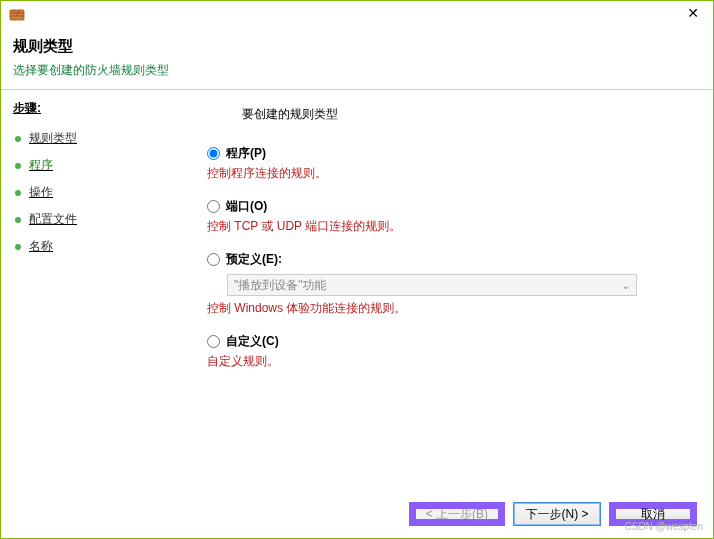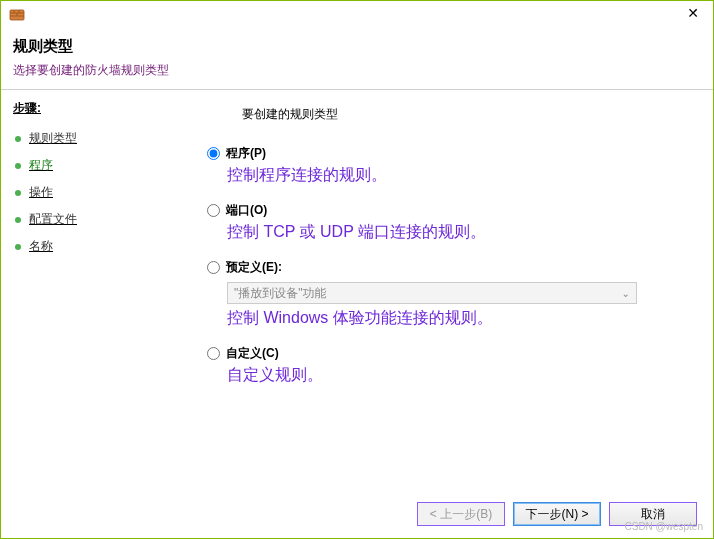--- a/index.html
+++ b/index.html
@@ -34,21 +34,21 @@
       font-family: Arial, sans-serif;
     }
     .header {
       padding: 8px 12px 10px 12px;
     }
     .header h1 {
       font-size: 15px; font-weight: bold; color: #000;
       margin-bottom: 6px;
     }
     .header .subtitle {
-      font-size: 12px; color: #701a75;
+      font-size: 12px; color: #15803d;
     }
     .divider {
       border: none;
       border-top: 1px solid #d0d0d0;
       margin: 0;
     }
     .body {
       display: flex;
       height: 420px;
     }
@@ -99,24 +99,23 @@
       gap: 6px;
     }
     .radio-line input[type=radio] {
       margin: 0;
     }
     .radio-label {
       font-weight: bold;
       font-size: 12px;
     }
     .radio-desc {
-      margin-left: 20px;
       margin-top: 3px;
-      font-size: 16px;
-      color: #6d28d9;
+      font-size: 12px;
+      color: #b91c1c;
     }
     .dropdown {
       margin: 6px 0 4px 20px;
       width: 410px;
       height: 22px;
       border: 1px solid #ccc;
       background: #f4f4f4;
       color: #888;
       padding: 0 6px;
       font-size: 12px;
@@ -130,21 +129,21 @@
     .footer {
       position: absolute;
       bottom: 12px;
       right: 16px;
       display: flex;
       gap: 8px;
     }
     .btn {
       min-width: 88px;
       height: 24px;
-      border: 1px solid #8b5cf6;
+      border: 7px solid #8b5cf6;
       background: linear-gradient(#f8f8f8, #e8e8e8);
       font-size: 12px;
       display: inline-flex;
       align-items: center;
       justify-content: center;
       padding: 0 10px;
       cursor: default;
       font-family: inherit;
     }
     .btn.disabled {

